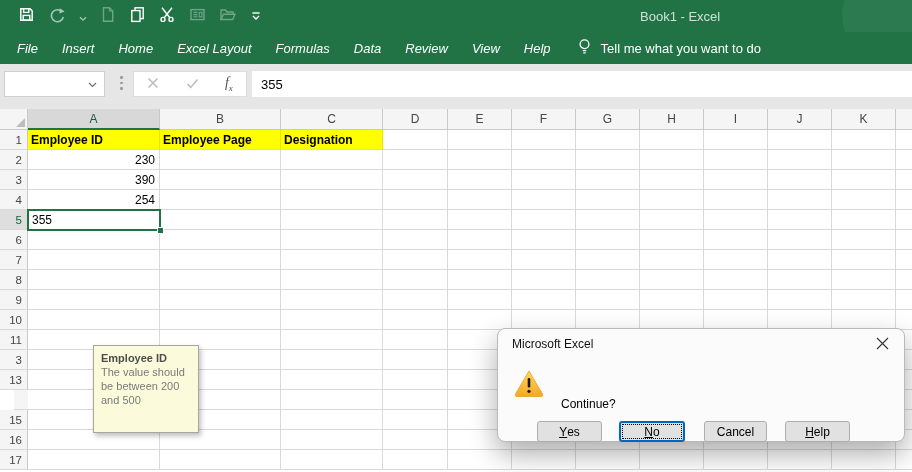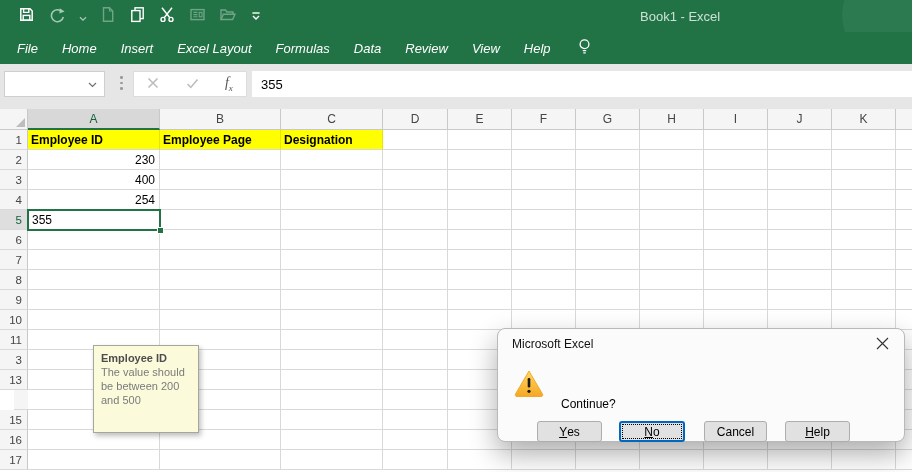--- a/index.html
+++ b/index.html
@@ -108,34 +108,35 @@
             <path d="M2.4 3h7.2" stroke="#fff" stroke-width="1.4"></path>
             <path d="M3 6l3 3 3-3" fill="none" stroke="#fff" stroke-width="1.4"></path>
           </svg></span>
     </div>
     <span class="title-text">Book1 - Excel</span>
   </div>
 
   <div class="tabrow">
     <div id="tabs">
         <div class="tab">File</div>
+        <div class="tab">Insert</div>
         <div class="tab">Home</div>
-        <div class="tab">Insert</div>
         <div class="tab">Excel Layout</div>
         <div class="tab">Formulas</div>
         <div class="tab">Data</div>
         <div class="tab">Review</div>
         <div class="tab">View</div>
         <div class="tab">Help</div>
       </div>
     <div class="tellme">
       <span><svg width="15" height="17" viewBox="0 0 15 17">
             <circle cx="7.5" cy="6.2" r="4.4" fill="none" stroke="#fff" stroke-width="1.3"></circle>
             <path d="M5.8 12.6h3.4M6.3 14.8h2.4" stroke="#fff" stroke-width="1.3"></path>
           </svg></span>
+      <span>Tell me what you want to do</span>
     </div>
   </div>
 
   <div class="fbar">
     <div class="namebox">
       <span></span>
       <span><svg width="9" height="6" viewBox="0 0 9 6">
             <path d="M1 1l3.5 3.5L8 1" fill="none" stroke="#707070" stroke-width="1.2"></path>
           </svg></span>
     </div>
@@ -189,21 +190,21 @@
       <div class="row-hdr" style="left: 0px; top: 201px; width: 28px; height: 20px;">10</div>
       <div class="row-hdr" style="left: 0px; top: 221px; width: 28px; height: 20px;">11</div>
       <div class="row-hdr" style="left: 0px; top: 241px; width: 28px; height: 20px;">3</div>
       <div class="row-hdr" style="left: 0px; top: 261px; width: 28px; height: 20px;">13</div>
       <div class="row-hdr" style="left: 14px; top: 281px; width: 32px; height: 20px;">14</div>
       <div class="row-hdr" style="left: 0px; top: 301px; width: 28px; height: 20px;">15</div>
       <div class="row-hdr" style="left: 0px; top: 321px; width: 28px; height: 20px;">16</div>
       <div class="row-hdr" style="left: 0px; top: 341px; width: 28px; height: 20px;">17</div>
       <div class="cell column-title" style="left: 28px; top: 21px; width: 132px; height: 20px;">Employee ID</div>
       <div class="cell number" style="left: 28px; top: 41px; width: 132px; height: 20px;">230</div>
-      <div class="cell number" style="left: 28px; top: 61px; width: 132px; height: 20px;">400</div>
+      <div class="cell number" style="left: 28px; top: 61px; width: 132px; height: 20px;">390</div>
       <div class="cell number" style="left: 28px; top: 81px; width: 132px; height: 20px;">254</div>
       <div class="cell editing" style="left: 28px; top: 101px; width: 132px; height: 20px;">355</div>
       <div class="cell" style="left: 28px; top: 121px; width: 132px; height: 20px;"></div>
       <div class="cell" style="left: 28px; top: 141px; width: 132px; height: 20px;"></div>
       <div class="cell" style="left: 28px; top: 161px; width: 132px; height: 20px;"></div>
       <div class="cell" style="left: 28px; top: 181px; width: 132px; height: 20px;"></div>
       <div class="cell" style="left: 28px; top: 201px; width: 132px; height: 20px;"></div>
       <div class="cell" style="left: 28px; top: 221px; width: 132px; height: 20px;"></div>
       <div class="cell" style="left: 28px; top: 241px; width: 132px; height: 20px;"></div>
       <div class="cell" style="left: 28px; top: 261px; width: 132px; height: 20px;"></div>

